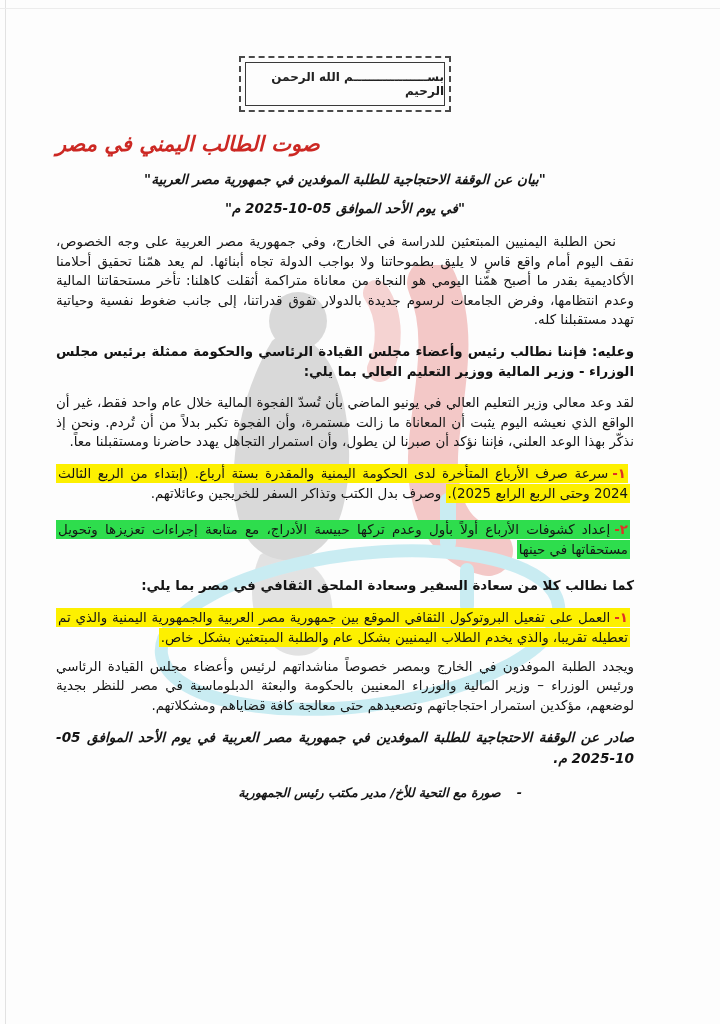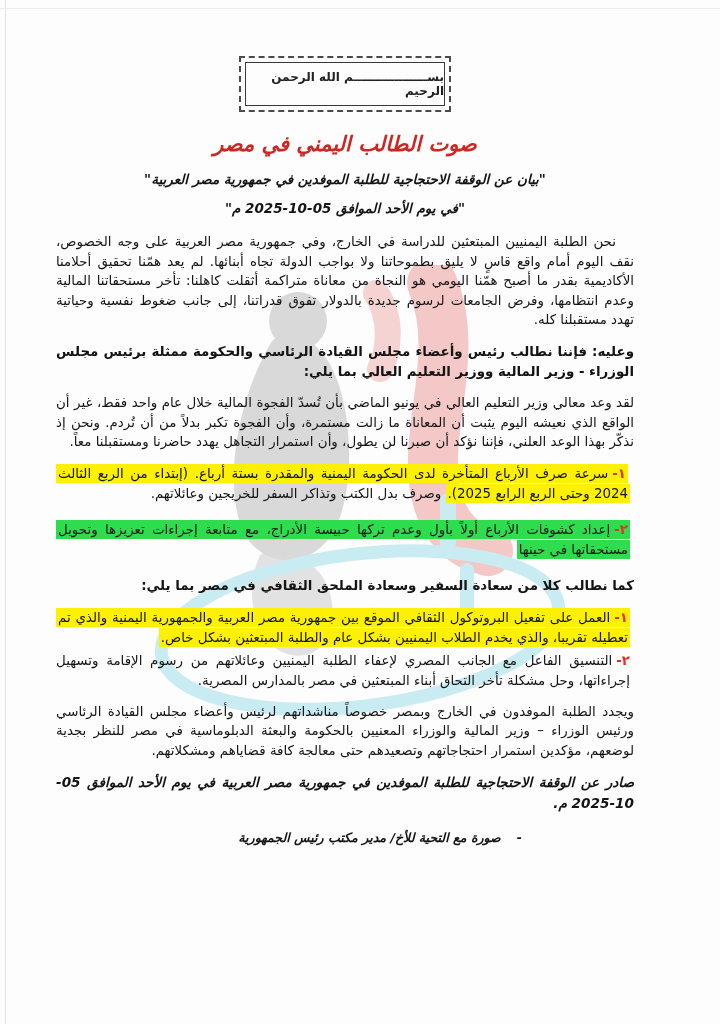--- a/index.html
+++ b/index.html
@@ -30,21 +30,21 @@
     margin:0 auto 26px auto;
     border:1px solid #3a3a3a;
     outline:2px dashed #4a4a4a;
     outline-offset:4px;
     display:flex;align-items:center;justify-content:center;
     font-size:12px;font-weight:bold;color:#222;
     letter-spacing:-1px;
   }
   .doc-title{
     margin:12px 0 15px 0;
-    text-align:center;
+    text-align:left;
     font-size:21px;font-weight:bold;font-style:italic;
     color:var(--title-red,#cc2823);
   }
   .doc-subtitle{
     margin:0 0 13px 0;
     text-align:center;
     font-size:13.5px;font-weight:bold;font-style:italic;
   }
   .doc-dateline{
     margin:0 0 16px 0;
@@ -143,23 +143,20 @@
         <span class="hl hl-green"><span class="num">٢-</span><span>إعداد كشوفات الأرباع أولاً بأول وعدم تركها حبيسة الأدراج، مع متابعة إجراءات تعزيزها وتحويل مستحقاتها في حينها</span></span>
       </li>
     </ol>
 
     <p class="para bold-para centered">كما نطالب كلا من سعادة السفير وسعادة الملحق الثقافي في مصر بما يلي:</p>
 
     <ol class="demand-list">
       <li class="demand-item" style="margin-bottom:2px;">
         <span class="hl hl-yellow"><span class="num">١-</span><span>العمل على تفعيل البروتوكول الثقافي الموقع بين جمهورية مصر العربية والجمهورية اليمنية والذي تم تعطيله تقريبا، والذي يخدم الطلاب اليمنيين بشكل عام والطلبة المبتعثين بشكل خاص.</span></span>
       </li>
-      <li class="demand-item" style="margin-bottom:10px;">
-        <span class="num">٢-</span><span>التنسيق الفاعل مع الجانب المصري لإعفاء الطلبة اليمنيين وعائلاتهم من رسوم الإقامة وتسهيل إجراءاتها، وحل مشكلة تأخر التحاق أبناء المبتعثين في مصر بالمدارس المصرية.</span>
-      </li>
     </ol>
 
     <p class="para">ويجدد الطلبة الموفدون في الخارج وبمصر خصوصاً مناشداتهم لرئيس وأعضاء مجلس القيادة الرئاسي ورئيس الوزراء – وزير المالية والوزراء المعنيين بالحكومة والبعثة الدبلوماسية في مصر للنظر بجدية لوضعهم، مؤكدين استمرار احتجاجاتهم وتصعيدهم حتى معالجة كافة قضاياهم ومشكلاتهم.</p>
 
     <p class="issued-line">صادر عن الوقفة الاحتجاجية للطلبة الموفدين في جمهورية مصر العربية في يوم الأحد الموافق 05-10-2025 م.</p>
 
     <ul class="cc-list">
       <li>
         <span class="cc-dash">-</span><span>صورة مع التحية للأخ/ مدير مكتب رئيس الجمهورية</span>
       </li>

